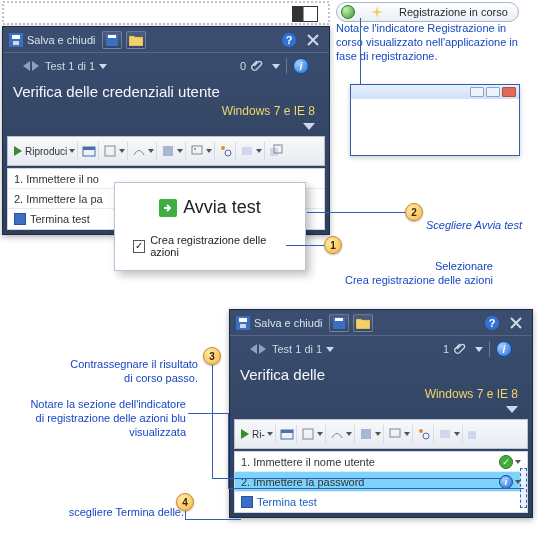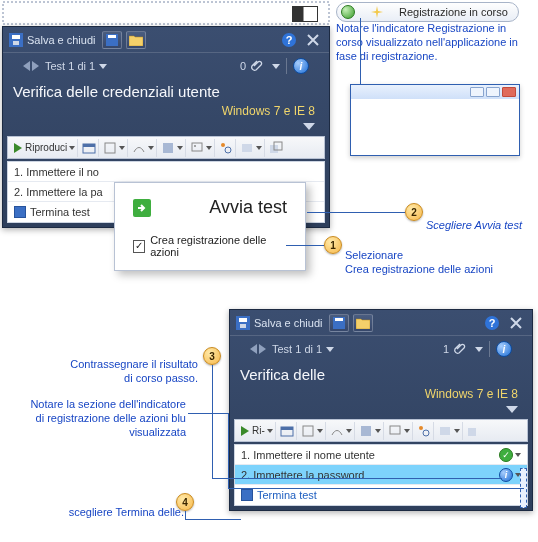--- a/index.html
+++ b/index.html
@@ -19,35 +19,35 @@
   .tri.down { border-left: 4px solid transparent; border-right: 4px solid transparent; border-top: 5px solid #cfd8e8; margin-left: 4px; }
   .nav-count { font-size: 11px; }
   .nav-spacer { flex: 1; }
   .clip { width: 14px; height: 14px; }
   .info-badge { width: 16px; height: 16px; border-radius: 50%; background: radial-gradient(circle at 30% 30%, #a6cdfd, #1f6fd6); color: #fff; font-weight: bold; font-style: italic; font-size: 10px; display: flex; align-items: center; justify-content: center; border:1px solid #0d4ca0; }
   .heading { padding: 4px 10px 2px; font-size: 15px; color: #f5f7fb; white-space: nowrap; overflow: hidden; }
   .subhead { text-align: right; padding: 2px 14px 2px; color: #f0d56b; font-size: 12px; }
   .chev-row { text-align: right; padding: 0 14px 4px; }
   .chev-down { display:inline-block; width:0; height:0; border-left:6px solid transparent; border-right:6px solid transparent; border-top:7px solid #cfd8e8; }
 
-  .toolbar { background: linear-gradient(#f7f8fa,#e7ebf2); border: 1px solid #b8c2d4; height: 23px; display: flex; align-items: center; padding: 0 4px; margin: 0 4px; color: #333; gap: 2px; overflow:hidden; }
+  .toolbar { background: linear-gradient(#f7f8fa,#e7ebf2); border: 1px solid #b8c2d4; height: 30px; display: flex; align-items: center; padding: 0 4px; margin: 0 4px; color: #333; gap: 2px; overflow:hidden; }
   .tbtn { height: 18px; min-width: 16px; padding: 0 2px; display: flex; align-items: center; justify-content: center; border-right: 1px solid #d6dbe5; cursor: pointer; }
   .tbtn:last-child { border-right: none; }
   .play { width:0;height:0;border-top:5px solid transparent;border-bottom:5px solid transparent;border-left:8px solid #3a8a2a; }
   .ico { width:14px; height:14px; }
   .tiny-tri { width:0;height:0;border-left:3px solid transparent;border-right:3px solid transparent;border-top:4px solid #555; margin-left:2px; }
 
   .steplist { background: #fff; color: #333; margin: 2px 4px 4px; border: 1px solid #cdd5e2; font-size: 11px; }
   .steprow { display: flex; align-items: center; height: 20px; padding: 0 6px; border-bottom: 1px solid #e6eaf1; white-space: nowrap; overflow: hidden; }
   .steprow:last-child { border-bottom: none; }
   .steprow .mk { width: 12px; height: 12px; margin-right: 4px; flex-shrink:0; }
   .end-ico { background: #3b6fc4; border:1px solid #27539c; }
 
   .popup { position: absolute; background: #fff; border: 1px solid #b8c2d4; box-shadow: 4px 4px 8px rgba(0,0,0,.25); padding: 14px 18px 12px; color:#222; }
-  .popup .start-row { display:flex; align-items:center; justify-content:space-between; gap:6px; font-size:18px; margin-bottom:16px; }
+  .popup .start-row { display:flex; align-items:center; justify-content:center; gap:6px; font-size:18px; margin-bottom:16px; }
   .arrow-ico { width:18px; height:18px; background:#3fae3f; display:inline-flex; align-items:center; justify-content:center; border-radius:2px; }
   .chk-row { display:flex; align-items:center; gap:5px; font-size:11px; }
   .chk { width:13px; height:13px; border:1px solid #555; display:inline-flex; align-items:center; justify-content:center; font-size:10px; line-height:1; }
 
   .badge-pill { position: absolute; display: flex; align-items: center; gap: 16px; background: linear-gradient(#fefefe,#e9eef6); border:1px solid #a8b4c8; border-radius: 10px; padding: 2px 10px 2px 4px; font-size: 11px; color:#2a2a2a; }
   .ball { width:14px;height:14px;border-radius:50%; background: radial-gradient(circle at 30% 30%, #c6f0b8, #3a9c2a); border:1px solid #2a7a1f; }
 
   .callout { position:absolute; color:#1846c4; font-size:11px; line-height:1.25; }
   .callout.r { text-align:left; }
   .callout.l { text-align:right; }
@@ -238,21 +238,21 @@
     <span>Crea registrazione delle azioni</span>
   </div>
 </div>
 
 <div class="annot-line h" style="left:307px; top:212px; width:98px;"></div>
 <div class="num" style="left:405px; top:203px;">2</div>
 <div class="callout r" style="left:426px; top:219px;font-style:italic;">Scegliere Avvia test</div>
 
 <div class="annot-line h" style="left:286px; top:245px; width:38px;"></div>
 <div class="num" style="left:324px; top:236px;">1</div>
-<div class="callout r" style="left:345px; top:249px;">
+<div class="callout r" style="left:345px; top:260px;text-align:right;">
   <div>Selezionare</div>
     <div>Crea registrazione delle azioni</div>
 </div>
 
 <div id="panel2" class="panel">
   <div class="titlebar">
     <svg class="tb-icon" viewBox="0 0 14 14">
         <rect width="14" height="14" fill="#3b6fc4"></rect>
         <rect x="3" y="2" width="8" height="4" fill="#fff"></rect>
         <rect x="4" y="8" width="6" height="4" fill="#cfd8e8"></rect>

